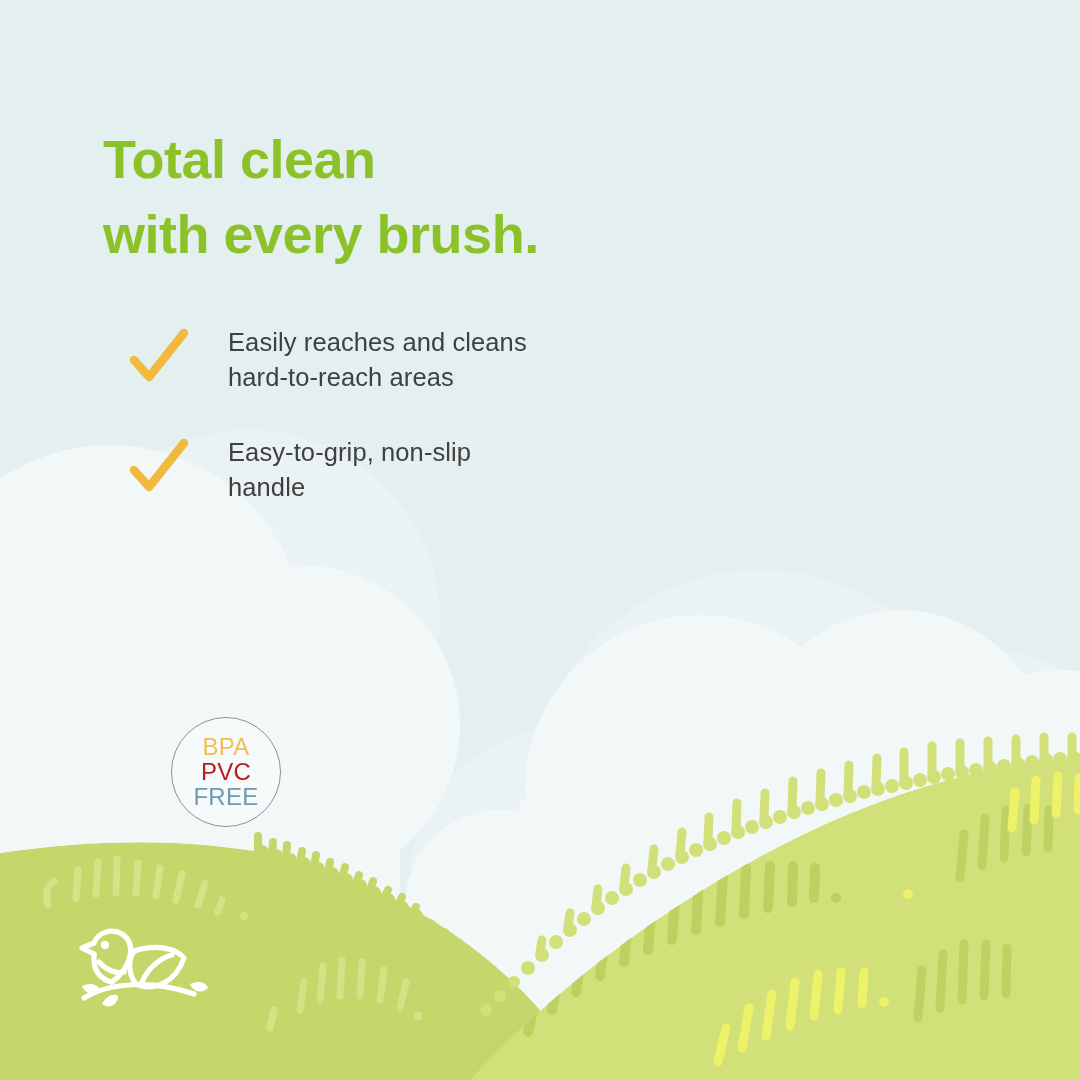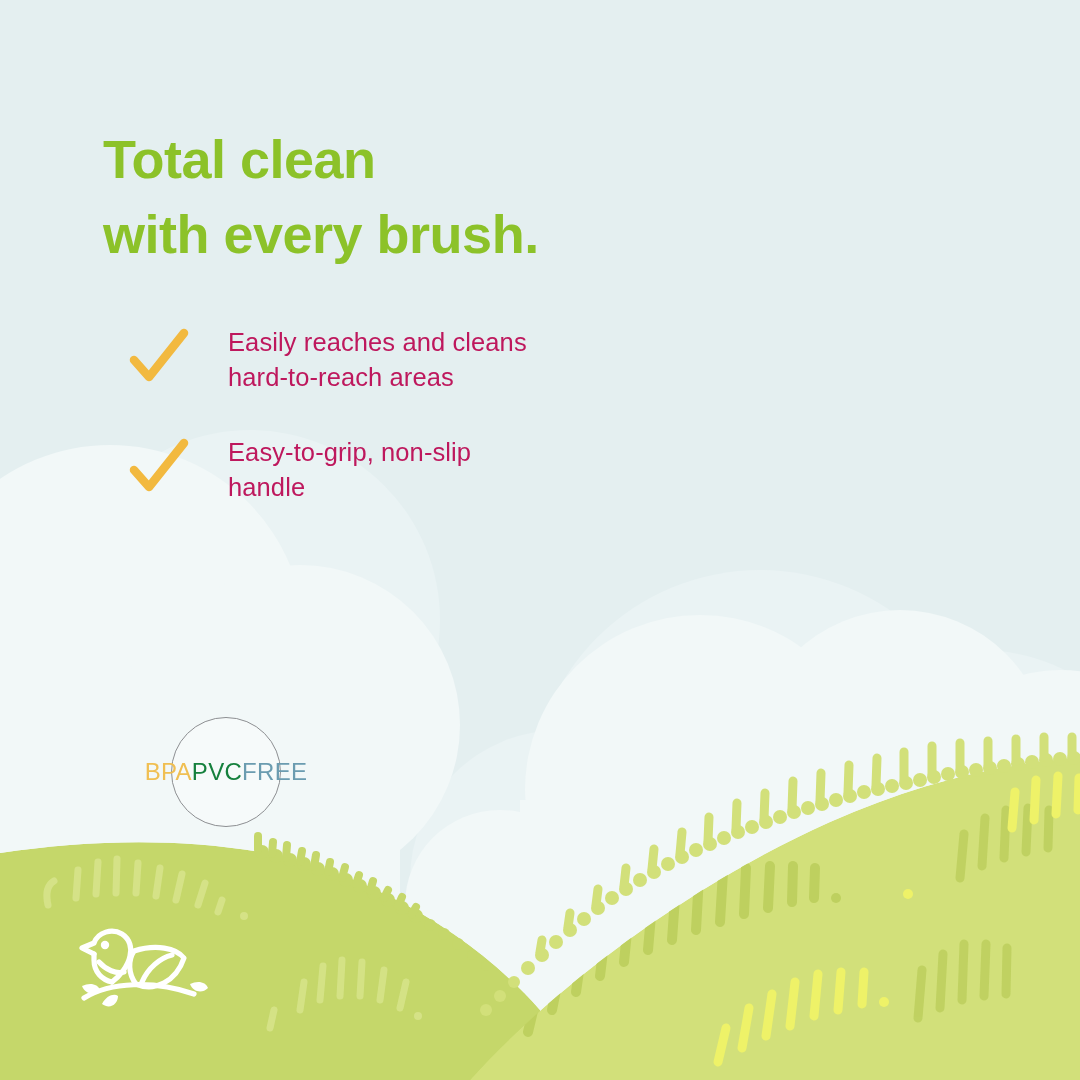--- a/index.html
+++ b/index.html
@@ -64,48 +64,48 @@
     left: 0;
     top: 2px;
     width: 62px;
     height: 62px;
   }
 
   .feature-text {
     display: block;
     font-size: 25.5px;
     line-height: 1.36;
-    color: #be185d;
+    color: #404040;
     letter-spacing: 0.1px;
     white-space: pre-line;
   }
 
   
   .bpa-badge {
     position: absolute;
     left: 171px;
     top: 717px;
     width: 108px;
     height: 108px;
     border-radius: 50%;
     border: 1.5px solid #8d8f92;
     background: rgba(255,255,255,0.35);
     display: flex;
-    flex-direction: row;
+    flex-direction: column;
     align-items: center;
     justify-content: center;
     line-height: 1.0;
   }
   .bpa-line {
     font-size: 24px;
     letter-spacing: 0.3px;
     display: block;
   }
   .bpa-bpa { color: #f0bf52; margin-bottom: 1px; }
-  .bpa-pvc { color: #15803d; margin-bottom: 1px; }
+  .bpa-pvc { color: #b91c1c; margin-bottom: 1px; }
   .bpa-free { color: #6b9cb0; text-align: center; }
 
   
   .brand-logo {
     position: absolute;
     left: 72px;
     top: 918px;
     width: 140px;
     height: 96px;
   }

